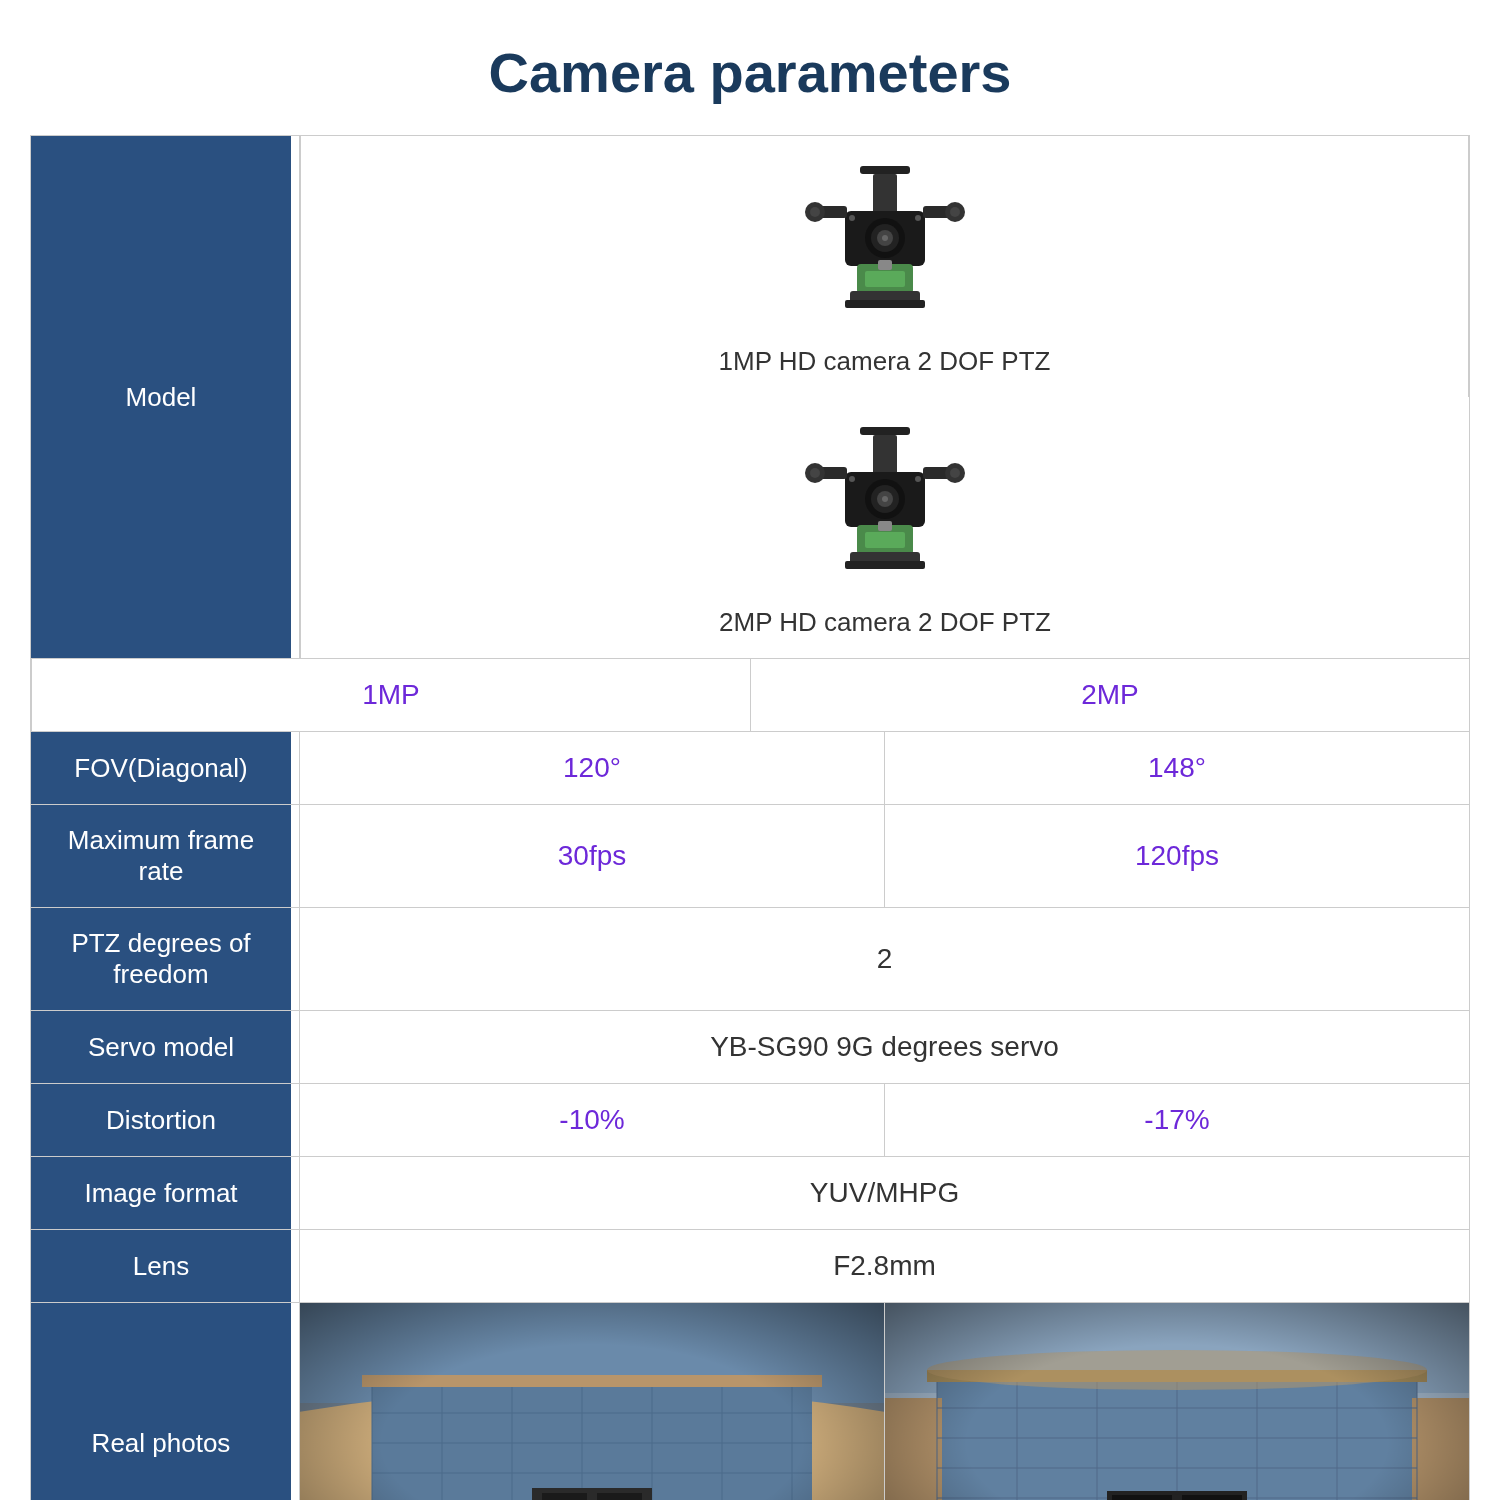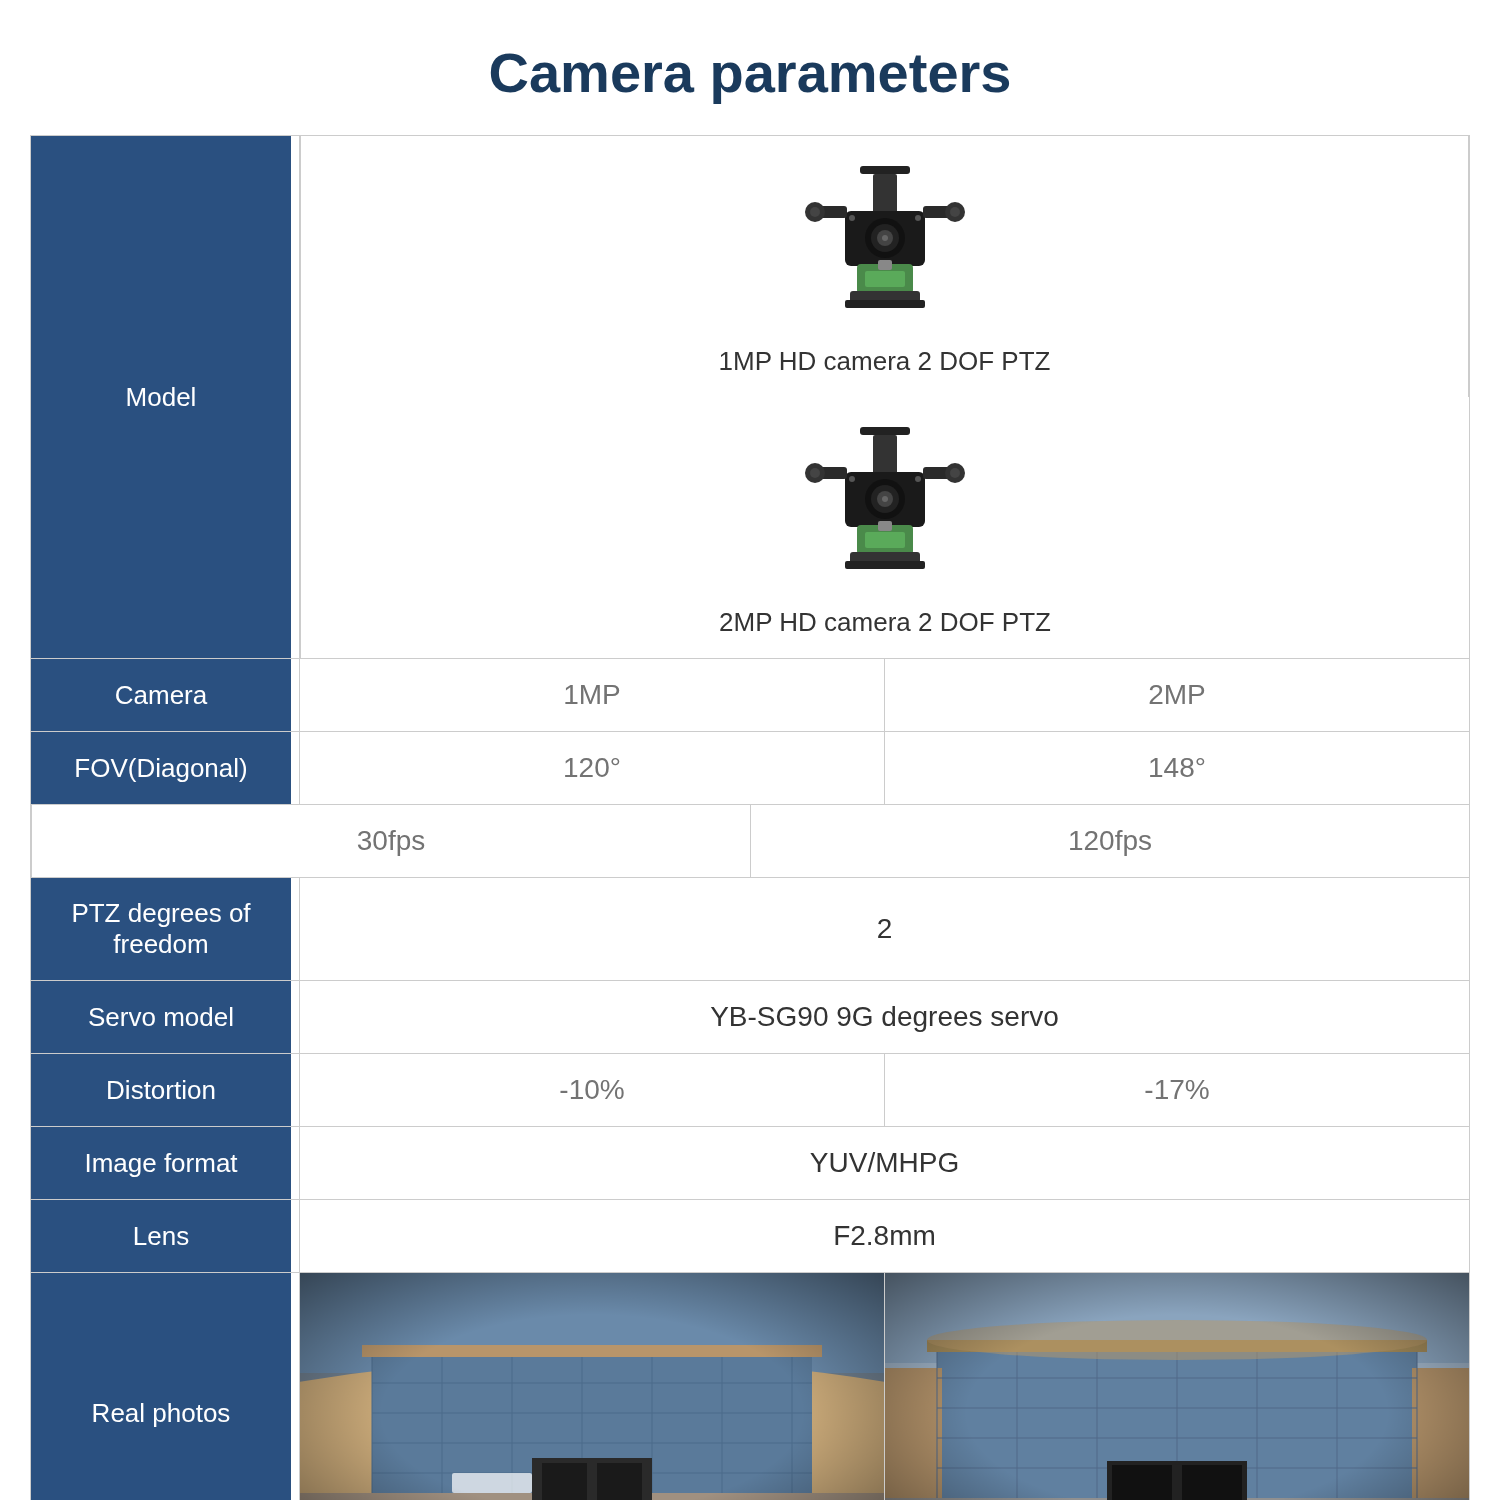--- a/index.html
+++ b/index.html
@@ -63,21 +63,21 @@
       padding: 0;
     }
 
     .split-inner {
       flex: 1;
       display: flex;
       align-items: center;
       justify-content: center;
       padding: 20px 16px;
       font-size: 28px;
-      color: #737373;
+      color: #6d28d9;
       height: 100%;
     }
 
     .split-inner:first-child {
       border-right: 1px solid #ccc;
     }
 
     .model-row .value-cell {
       flex-direction: column;
       padding: 20px 16px;
@@ -207,40 +207,40 @@
 
           <rect x="65" y="135" width="70" height="12" rx="3" fill="#333"></rect>
           <rect x="60" y="144" width="80" height="8" rx="2" fill="#222"></rect>
         </svg>
         <span class="model-name">2MP HD camera 2 DOF PTZ</span>
       </div>
     </div>
   </div>
 
   <div class="table-row">
-    <div class="label-cell">
-      <span>Camera</span>
-    </div>
     <div class="value-cell split">
       <div class="split-inner">1MP</div>
       <div class="split-inner">2MP</div>
     </div>
   </div>
 
   <div class="table-row">
     <div class="label-cell">
       <span>FOV(Diagonal)</span>
     </div>
     <div class="value-cell split">
       <div class="split-inner">120°</div>
       <div class="split-inner">148°</div>
     </div>
   </div>
 
   <div class="table-row">
+    <div class="label-cell">
+      <span>Maximum frame rate</span>
+    </div>
     <div class="value-cell split">
       <div class="split-inner">30fps</div>
       <div class="split-inner">120fps</div>
     </div>
   </div>
 
   <div class="table-row">
     <div class="label-cell">
       <span>PTZ degrees of freedom</span>
     </div>

